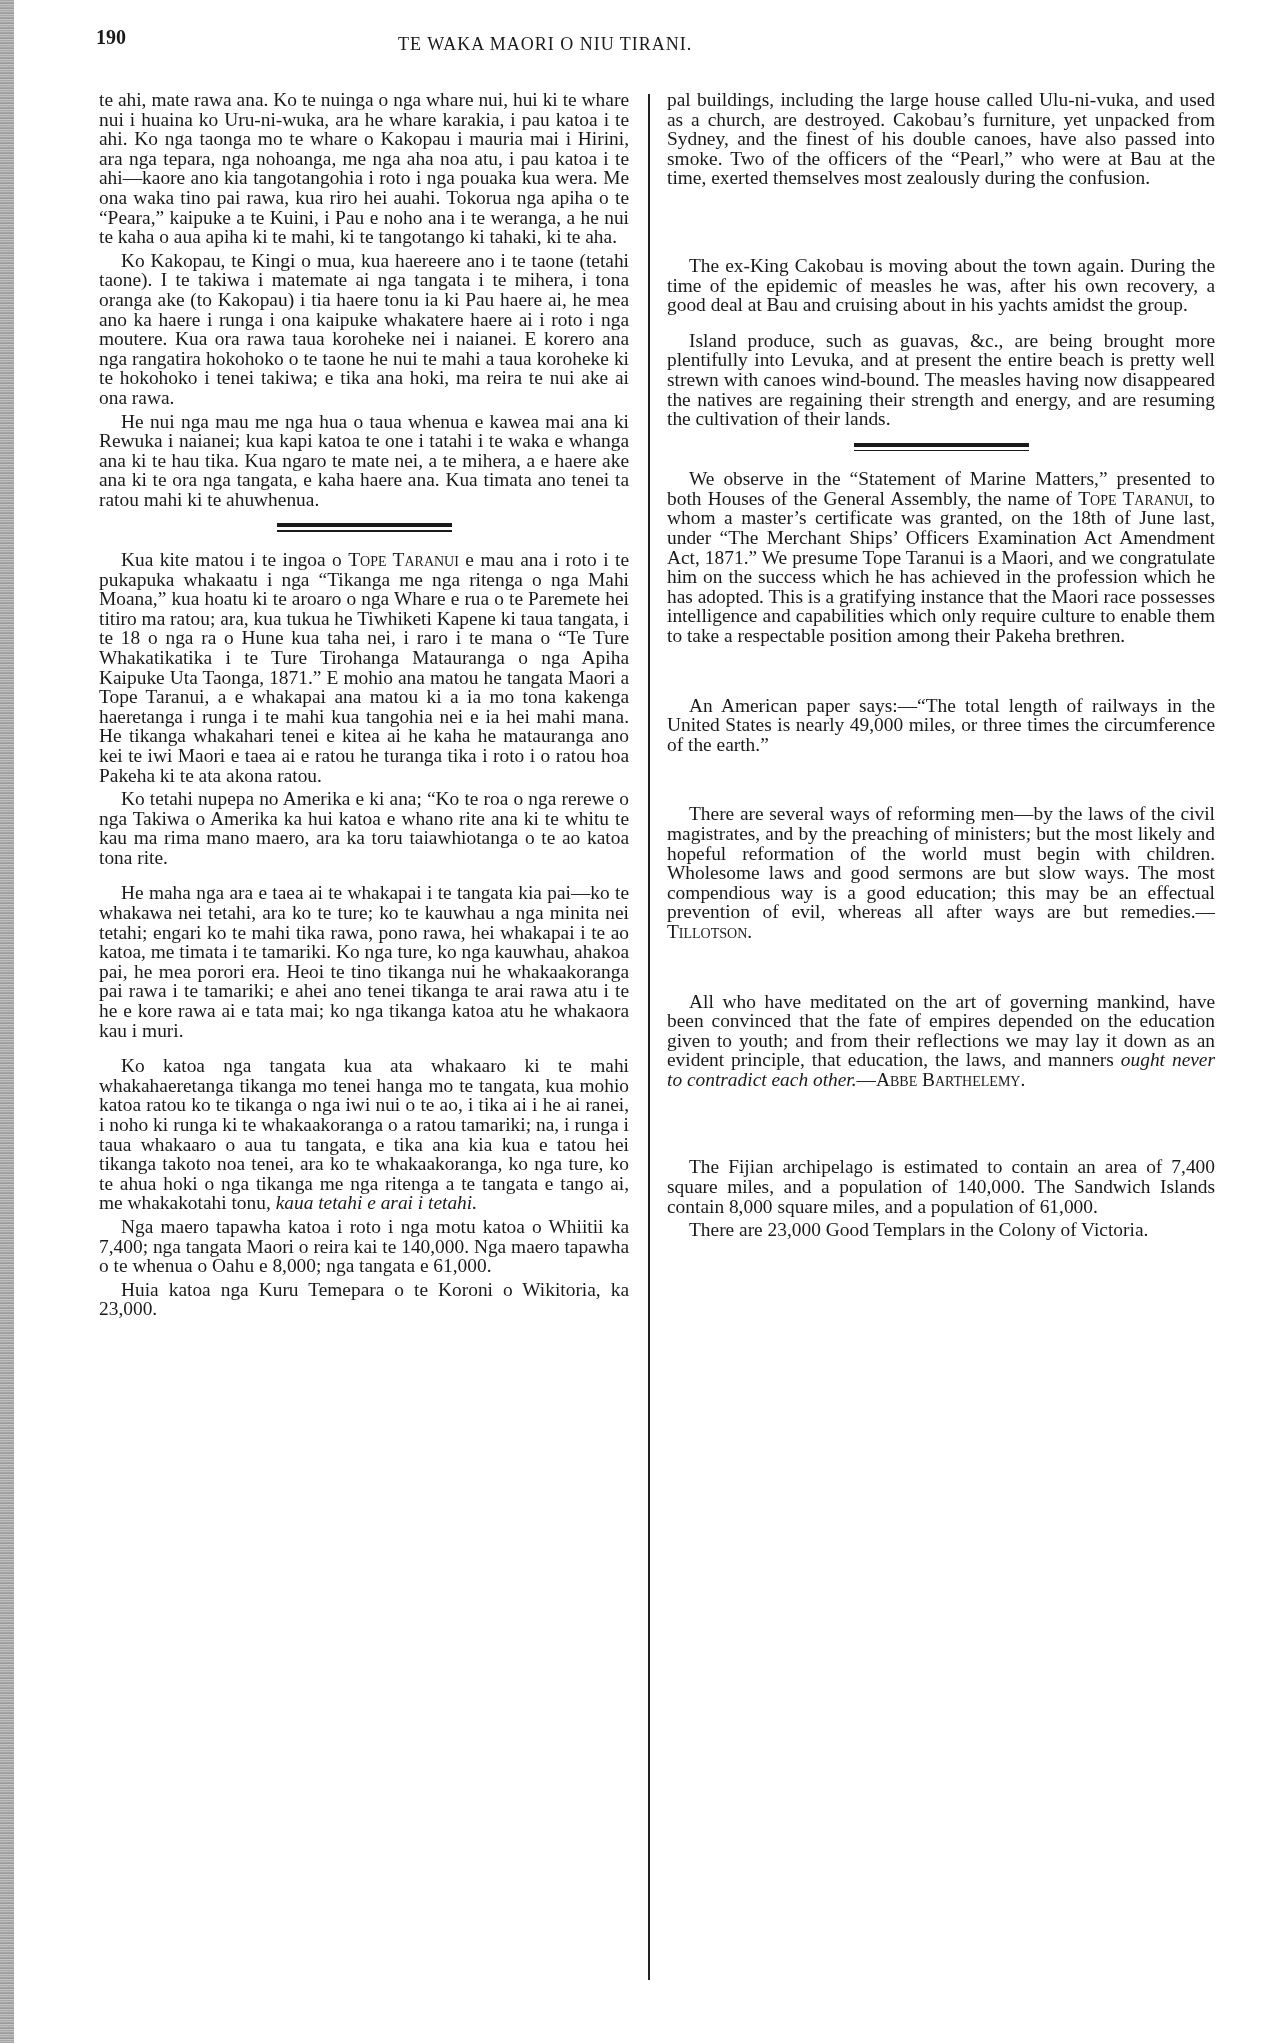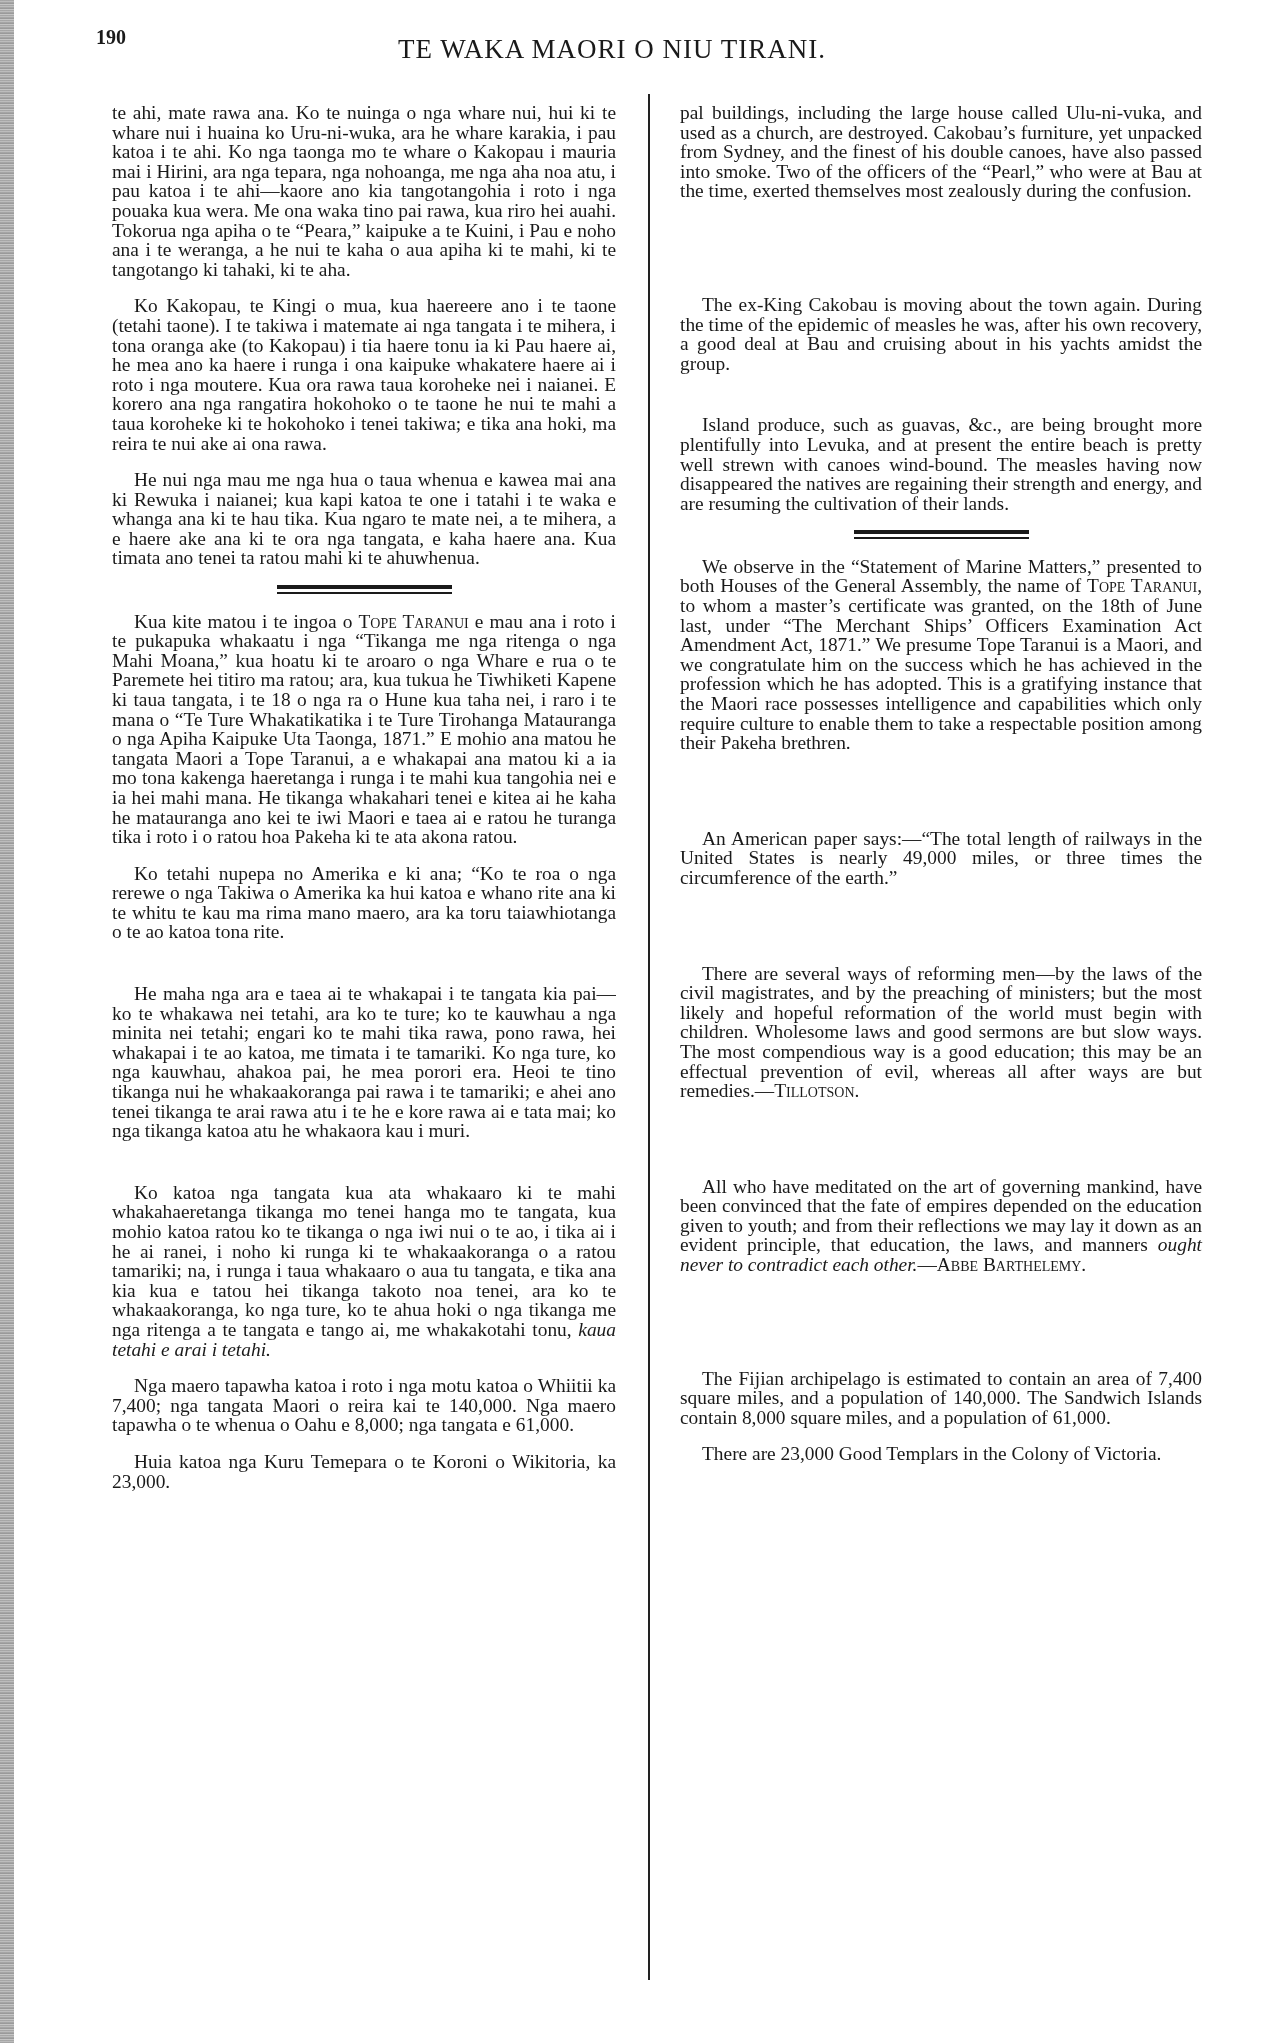--- a/index.html
+++ b/index.html
@@ -1,25 +1,25 @@
 <!DOCTYPE html>
 <html><head>
 <meta charset="utf-8">
 <style>
   html, body { margin: 0; padding: 0; background: #ffffff; }
   body { width: 1280px; height: 2043px; position: relative; overflow: hidden; color: #1a1a1a; font-family: "DejaVu Serif", "Liberation Serif", serif; }
   .binding { position: absolute; left: 0; top: 0; width: 14px; height: 100%;
     background: repeating-linear-gradient(180deg, #8a8a8a 0px, #bdbdbd 2px, #6f6f6f 3px, #d4d4d4 5px); opacity: 0.85; }
   .page-number { position: absolute; left: 96px; top: 26px; font-size: 20px; font-weight: bold; font-family: "Liberation Serif", serif; }
-  .masthead { position: absolute; left: 398px; top: 34px; font-size: 27px; letter-spacing: 1px; font-family: "Liberation Serif", serif; }
+  .masthead { position: absolute; left: 398px; top: 34px; font-size: 18px; letter-spacing: 1px; font-family: "Liberation Serif", serif; }
   .col { position: absolute; top: 86px; font-family: "Liberation Serif", serif; font-size: 19.4px; line-height: 19.6px; text-align: justify; }
   .col-left { left: 95px; width: 538px; }
   .col-right { left: 663px; width: 556px; }
   .divider { position: absolute; left: 648px; top: 94px; width: 1.5px; height: 1886px; background: #222; }
-  .para { margin: 17px; text-indent: 22px; }
+  .para { margin: 4px; text-indent: 22px; }
   .para.noindent { text-indent: 0; }
   .sc { font-variant: small-caps; }
   .it { font-style: italic; }
   .rule { margin: 14px auto 18px auto; width: 175px; }
   .rule .thick { height: 4px; background: #1a1a1a; }
   .rule .thin { height: 1.5px; background: #1a1a1a; margin-top: 3px; }
   .gap-s { height: 8px; }
   .gap-m { height: 42px; }
   .gap-l { height: 60px; }
 </style>

